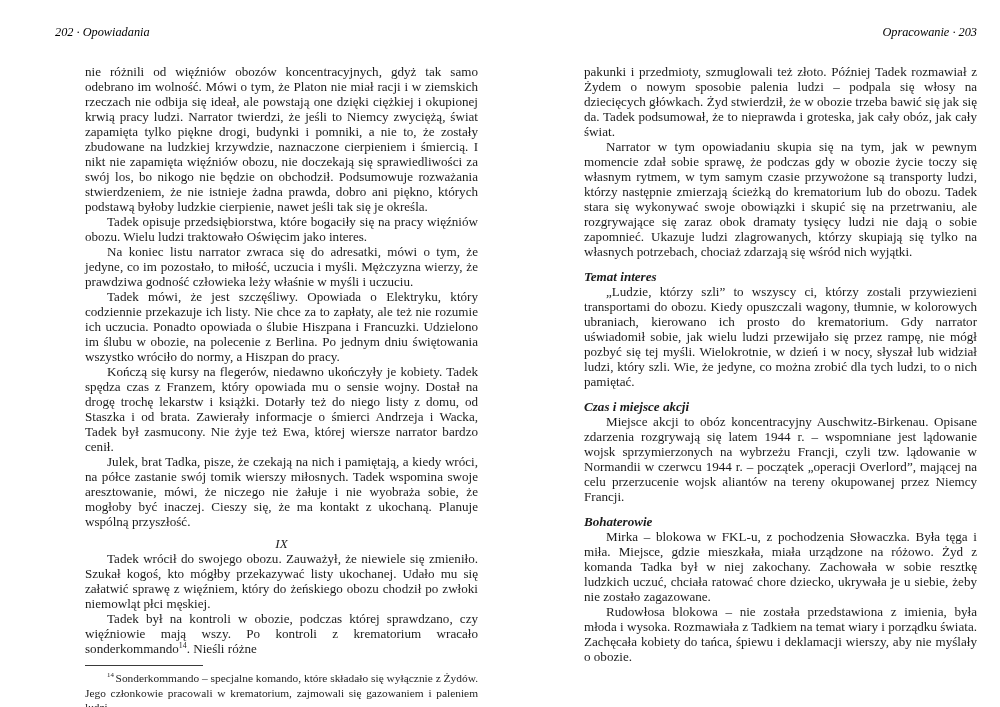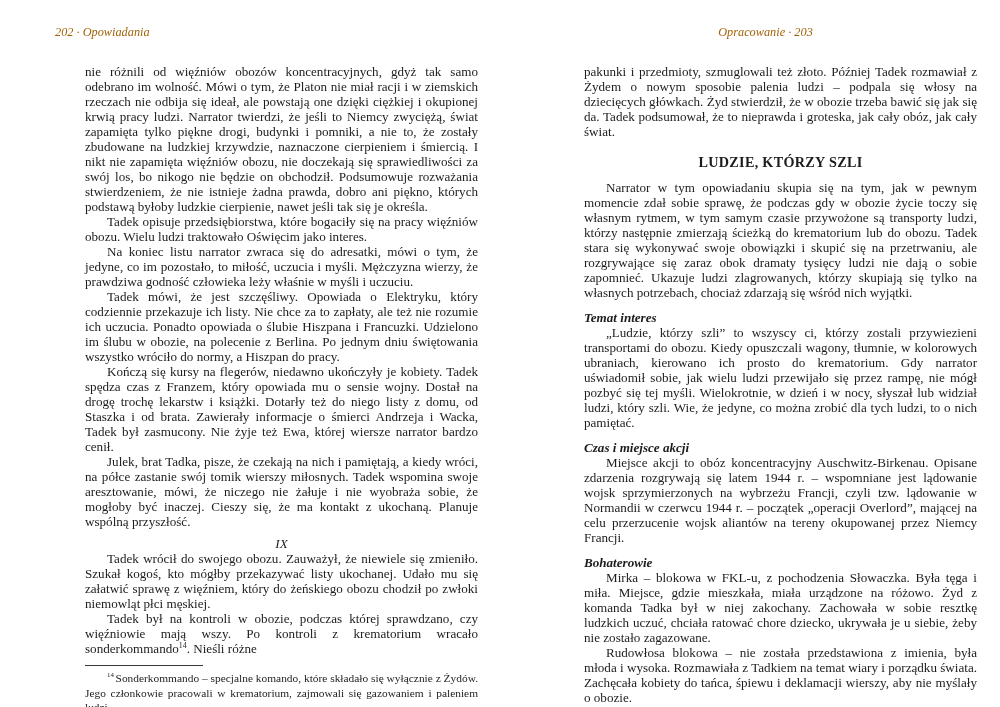--- a/index.html
+++ b/index.html
@@ -20,23 +20,23 @@
     top: 26px;
     width: 423px;
   }
   #left-page  { left: 55px; }
   #right-page { left: 554px; }
 
   .running-header {
     font-style: italic;
     font-size: 12.3px;
     line-height: 13px;
-    color: #a16207;
+    color: #000000;
   }
-  .running-header.right { text-align: center; }
+  .running-header.right { text-align: right; }
 
   .content {
     margin-top: 25px;
     font-size: 13.1px;
     line-height: 15px;
     text-align: justify;
     margin-left: 30px;
   }
 
   p.body-par { margin: 0; }
@@ -101,21 +101,20 @@
       <p class="body-par ind"><span class="seg-normal">Tadek był na kontroli w obozie, podczas której sprawdzano, czy więźniowie mają wszy. Po kontroli z krematorium wracało sonderkommando</span><span class="seg-sup">14</span><span class="seg-normal">. Nieśli różne</span></p>
       <div class="footnote-rule"></div>
       <p class="footnote"><span class="seg-sup">14 </span><span class="seg-italic">Sonderkommando</span><span class="seg-normal"> – specjalne komando, które składało się wyłącznie z Żydów. Jego członkowie pracowali w krematorium, zajmowali się gazowaniem i paleniem ludzi.</span></p>
     </div>
 </div>
 
 <div class="page" id="right-page">
   <div class="running-header right">Opracowanie · 203</div>
   <div class="content" id="right-content">
       <p class="body-par"><span class="seg-normal">pakunki i przedmioty, szmuglowali też złoto. Później Tadek rozmawiał z Żydem o nowym sposobie palenia ludzi – podpala się włosy na dziecięcych główkach. Żyd stwierdził, że w obozie trzeba bawić się jak się da. Tadek podsumował, że to </span><span class="seg-italic">nieprawda i groteska, jak cały obóz, jak cały świat.</span></p>
-      <div class="story-title">LUDZIE, KTÓRZY SZLI</div>
       <p class="body-par ind"><span class="seg-normal">Narrator w tym opowiadaniu skupia się na tym, jak w pewnym momencie zdał sobie sprawę, że podczas gdy w obozie życie toczy się własnym rytmem, w tym samym czasie przywożone są transporty ludzi, którzy następnie zmierzają ścieżką do krematorium lub do obozu. Tadek stara się wykonywać swoje obowiązki i skupić się na przetrwaniu, ale rozgrywające się zaraz obok dramaty tysięcy ludzi nie dają o sobie zapomnieć. Ukazuje </span><span class="seg-bold">ludzi zlagrowanych, którzy skupiają się tylko na własnych potrzebach</span><span class="seg-normal">, chociaż zdarzają się wśród nich wyjątki.</span></p>
       <div class="subheading">Temat interes</div>
       <p class="body-par ind"><span class="seg-normal">„Ludzie, którzy szli” to wszyscy </span><span class="seg-bold">ci, którzy zostali przywiezieni transportami do obozu</span><span class="seg-normal">. Kiedy opuszczali wagony, tłumnie, w kolorowych ubraniach, kierowano ich prosto do krematorium. Gdy narrator uświadomił sobie, jak wielu ludzi przewijało się przez rampę, nie mógł pozbyć się tej myśli. Wielokrotnie, w dzień i w nocy, słyszał lub widział ludzi, który szli. Wie, że jedyne, co można zrobić dla tych ludzi, to o nich pamiętać.</span></p>
       <div class="subheading">Czas i miejsce akcji</div>
       <p class="body-par ind"><span class="seg-normal">Miejsce akcji to </span><span class="seg-bold">obóz koncentracyjny Auschwitz-Birkenau.</span><span class="seg-normal"> Opisane zdarzenia rozgrywają się </span><span class="seg-bold">latem 1944 r.</span><span class="seg-normal"> – wspomniane jest lądowanie wojsk sprzymierzonych na wybrzeżu Francji, czyli tzw. lądowanie w Normandii w czerwcu 1944 r. – początek „operacji Overlord”, mającej na celu przerzucenie wojsk aliantów na tereny okupowanej przez Niemcy Francji.</span></p>
       <div class="subheading">Bohaterowie</div>
       <p class="body-par ind"><span class="seg-bold">Mirka</span><span class="seg-normal"> – blokowa w FKL-u, z pochodzenia Słowaczka. Była tęga i miła. Miejsce, gdzie mieszkała, miała urządzone na różowo. Żyd z komanda Tadka był w niej zakochany. Zachowała w sobie resztkę ludzkich uczuć, chciała ratować chore dziecko, ukrywała je u siebie, żeby nie zostało zagazowane.</span></p>
       <p class="body-par ind"><span class="seg-bold">Rudowłosa blokowa</span><span class="seg-normal"> – nie została przedstawiona z imienia, była młoda i wysoka. Rozmawiała z Tadkiem na temat wiary i porządku świata. Zachęcała kobiety do tańca, śpiewu i deklamacji wierszy, aby nie myślały o obozie.</span></p>
     </div>
 </div>

